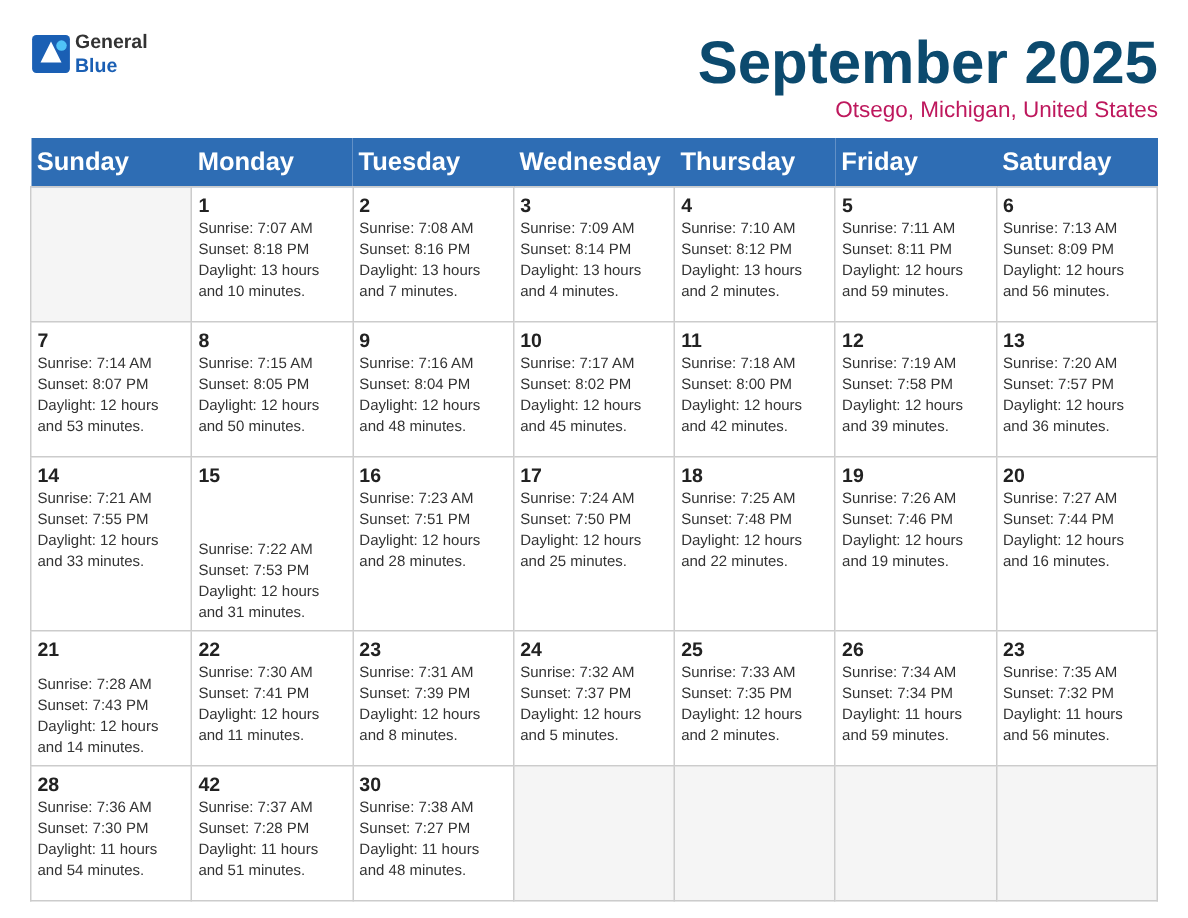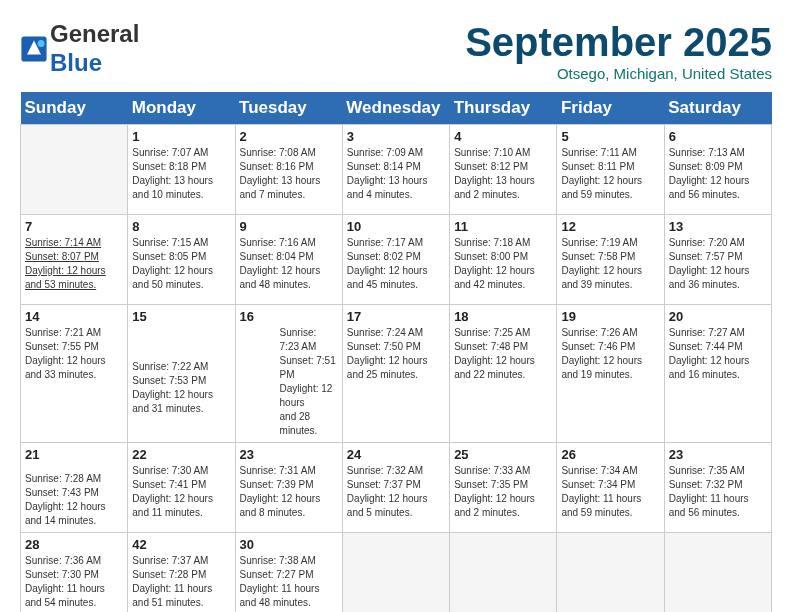--- a/index.html
+++ b/index.html
@@ -14,42 +14,42 @@
       display: flex;
       align-items: flex-start;
       justify-content: space-between;
       margin-bottom: 10px;
     }
     .logo {
       display: flex;
       align-items: center;
     }
     .logo-text {
-      font-size: 24px;
+      font-size: 13px;
       font-weight: bold;
       line-height: 1.2;
     }
     .logo-text .general { color: #333; }
     .logo-text .blue { color: #1a5fb4; }
     .logo-icon {
       width: 28px;
       height: 28px;
       margin-right: 2px;
     }
     .title-section {
       text-align: right;
     }
     .month-title {
       font-size: 40px;
       font-weight: bold;
       color: #0c4a6e;
     }
     .location {
       font-size: 15px;
-      color: #0f766e;
+      color: #be185d;
     }
     .calendar {
       width: 100%;
       border-collapse: collapse;
       font-size: 11px;
     }
     .calendar th {
       background-color: #2e6db4;
       color: #fff;
       padding: 6px 4px;
@@ -159,21 +159,21 @@
           <span class="day-number">6</span>
           <div class="day-info" style="white-space: pre-line;">Sunrise: 7:13 AM
 Sunset: 8:09 PM
 Daylight: 12 hours
 and 56 minutes.</div>
         </td>
       </tr>
       <tr class="week-row">
         <td>
           <span class="day-number">7</span>
-          <div class="day-info" style="white-space: pre-line; text-decoration: underline;">Sunrise: 7:14 AM
+          <div class="day-info" style="white-space: pre-line;">Sunrise: 7:14 AM
 Sunset: 8:07 PM
 Daylight: 12 hours
 and 53 minutes.</div>
         </td>
         <td>
           <span class="day-number">8</span>
           <div class="day-info" style="white-space: pre-line;">Sunrise: 7:15 AM
 Sunset: 8:05 PM
 Daylight: 12 hours
 and 50 minutes.</div>
@@ -224,21 +224,21 @@
         </td>
         <td>
           <span class="day-number">15</span>
           <div class="day-info" style="white-space: pre-line; margin-top: 36px;">Sunrise: 7:22 AM
 Sunset: 7:53 PM
 Daylight: 12 hours
 and 31 minutes.</div>
         </td>
         <td>
           <span class="day-number">16</span>
-          <div class="day-info" style="white-space: pre-line; margin-left: 40px;">Sunrise: 7:23 AM
+          <div class="day-info" style="white-space: pre-line;">Sunrise: 7:23 AM
 Sunset: 7:51 PM
 Daylight: 12 hours
 and 28 minutes.</div>
         </td>
         <td>
           <span class="day-number">17</span>
           <div class="day-info" style="white-space: pre-line;">Sunrise: 7:24 AM
 Sunset: 7:50 PM
 Daylight: 12 hours
 and 25 minutes.</div>

